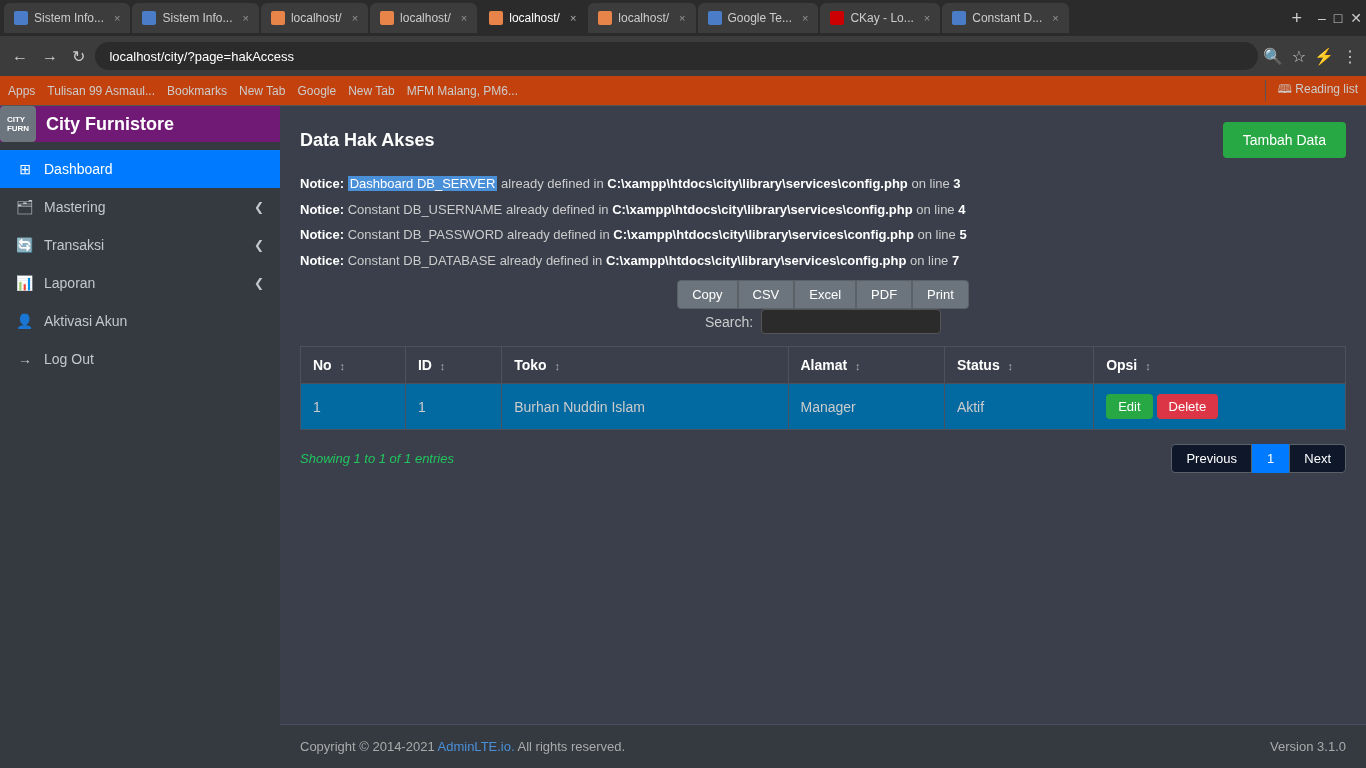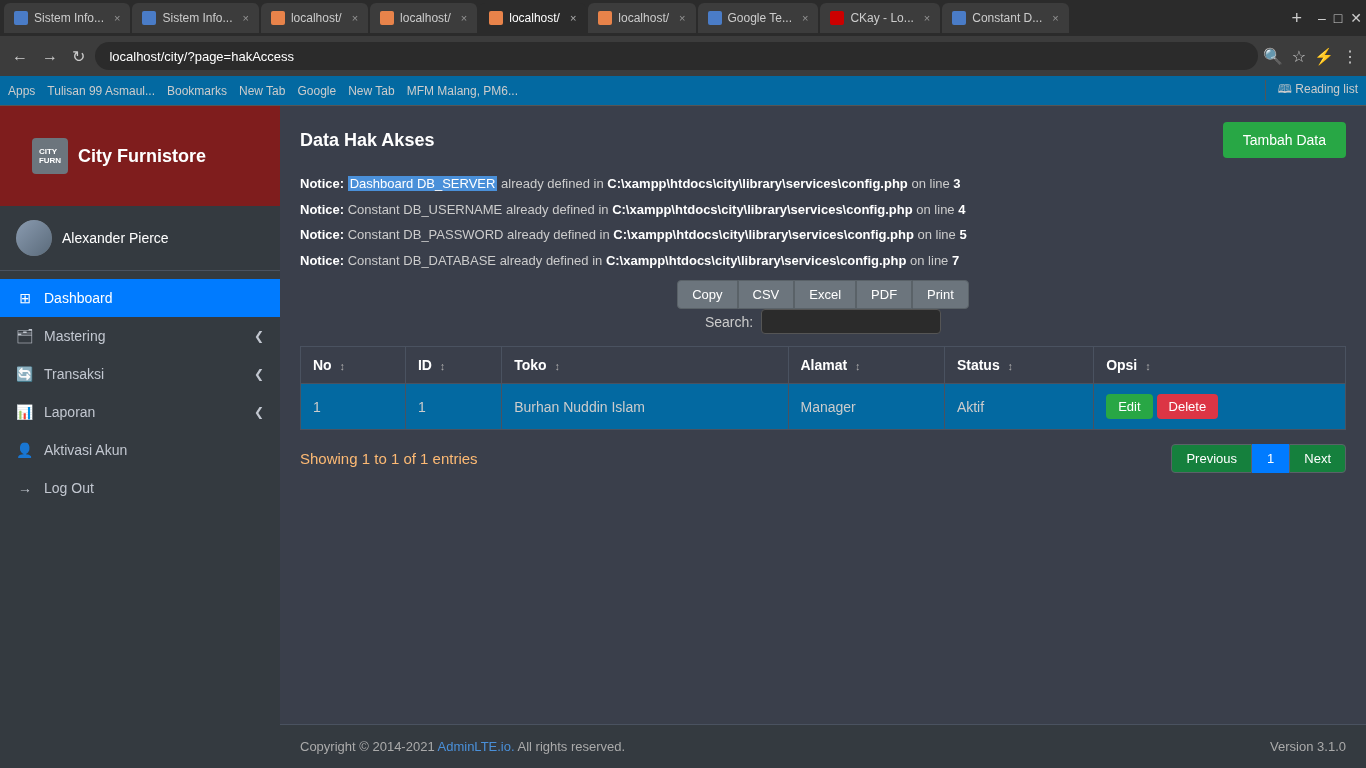--- a/index.html
+++ b/index.html
@@ -12,29 +12,29 @@
     .tab.active { background: #2b2b2b; color: #fff; }
     .tab-close { margin-left: 4px; cursor: pointer; opacity: 0.6; font-size: 11px; }
     .tab-new { background: none; border: none; color: #ccc; font-size: 18px; padding: 0 8px; cursor: pointer; }
 
     .address-bar-row { display: flex; align-items: center; background: #3c3c3c; height: 40px; padding: 0 8px; gap: 6px; }
     .nav-btn { background: none; border: none; color: #ccc; font-size: 16px; cursor: pointer; padding: 2px 4px; }
     .nav-btn:disabled { opacity: 0.3; cursor: default; }
     .address-bar { flex: 1; background: #2b2b2b; border: none; border-radius: 20px; color: #fff; padding: 4px 14px; font-size: 13px; height: 28px; }
     .browser-actions { display: flex; gap: 8px; color: #ccc; font-size: 16px; }
 
-    .bookmarks-bar { background: #0369a1; height: 30px; display: flex; align-items: center; padding: 0 8px; gap: 12px; font-size: 12px; color: #ccc; border-bottom: 1px solid #555; }
+    .bookmarks-bar { background: #c2410c; height: 30px; display: flex; align-items: center; padding: 0 8px; gap: 12px; font-size: 12px; color: #ccc; border-bottom: 1px solid #555; }
     .bookmark-item { display: flex; align-items: center; gap: 4px; cursor: pointer; white-space: nowrap; }
 
     
     .app { display: flex; height: calc(768px - 106px); }
 
     
     .sidebar { width: 280px; background: #343a40; flex-shrink: 0; display: flex; flex-direction: column; }
-    .sidebar-brand { display: flex; align-items: center; gap: 10px; padding: 32px; background: #7f1d1d; }
+    .sidebar-brand { display: flex; align-items: center; gap: 10px; padding: 0; background: #701a75; }
     .brand-icon { width: 36px; height: 36px; background: #6c757d; border-radius: 4px; display: flex; align-items: center; justify-content: center; font-size: 10px; font-weight: bold; color: #fff; flex-shrink: 0; }
     .brand-title { font-size: 18px; font-weight: bold; color: #fff; }
 
     .user-panel { display: flex; align-items: center; gap: 10px; padding: 14px 16px; border-bottom: 1px solid #4a5260; }
     .user-avatar { width: 36px; height: 36px; border-radius: 50%; background: #6c757d; overflow: hidden; display: flex; align-items: center; justify-content: center; flex-shrink: 0; }
     .user-avatar-img { width: 100%; height: 100%; background: linear-gradient(135deg, #8a9bb0, #5a6a7a); border-radius: 50%; }
     .user-name { color: #fff; font-size: 14px; }
 
     .nav-menu { flex: 1; overflow-y: auto; padding: 8px 0; }
     .nav-item { display: flex; align-items: center; padding: 10px 16px; cursor: pointer; color: #c2c7d0; gap: 10px; transition: background 0.2s; }
@@ -72,23 +72,23 @@
     .data-table { width: 100%; border-collapse: collapse; background: #0369a1; }
     .data-table th { background: #3a3f4b; color: #fff; padding: 10px 12px; text-align: left; border: 1px solid #4a5260; font-weight: 600; white-space: nowrap; }
     .data-table td { padding: 10px 12px; border: 1px solid #4a5260; color: #ccc; }
     .sort-icon { font-size: 11px; color: #aaa; margin-left: 4px; }
 
     .btn-edit { background: #28a745; color: #fff; border: none; padding: 5px 12px; border-radius: 4px; cursor: pointer; font-size: 13px; margin-right: 4px; }
     .btn-delete { background: #dc3545; color: #fff; border: none; padding: 5px 12px; border-radius: 4px; cursor: pointer; font-size: 13px; }
 
     
     .pagination-area { display: flex; align-items: center; justify-content: space-between; margin-top: 14px; }
-    .showing-text { color: #fdba74; font-size: 15px; }
+    .showing-text { color: #22c55e; font-size: 13px; font-style: italic; }
     .pagination-btns { display: flex; gap: 0; }
-    .page-btn { background: #15803d; color: #fff; border: 1px solid #5a6268; padding: 6px 14px; cursor: pointer; font-size: 13px; }
+    .page-btn { background: #0f172a; color: #fff; border: 1px solid #5a6268; padding: 6px 14px; cursor: pointer; font-size: 13px; }
     .page-btn:first-child { border-radius: 4px 0 0 4px; }
     .page-btn:last-child { border-radius: 0 4px 4px 0; }
     .page-btn.active { background: #007bff; border-color: #007bff; }
     .page-btn:disabled { opacity: 0.5; cursor: default; }
 
     
     .footer { background: #343a40; padding: 14px 20px; display: flex; justify-content: space-between; align-items: center; font-size: 13px; color: #aaa; border-top: 1px solid #4a5260; }
     .footer-link { color: #4a90d9; text-decoration: none; }
 
     
@@ -184,26 +184,20 @@
 </div>
 
 <div class="app">
 
   <div class="sidebar">
     <div class="sidebar-brand">
       <div class="brand-icon">
         <span style="font-size:8px;">CITY<br>FURN</span>
       </div>
       <span class="brand-title">City Furnistore</span>
-    </div>
-    <div class="user-panel">
-      <div class="user-avatar">
-        <div class="user-avatar-img"></div>
-      </div>
-      <span class="user-name">Alexander Pierce</span>
     </div>
     <nav class="nav-menu">
       <div id="nav-items-container">
           <div class="nav-item active">
             <div class="nav-item-icon">⊞</div>
             <span class="nav-item-label">Dashboard</span>
           </div>
           <div class="nav-item">
             <div class="nav-item-icon">🗂</div>
             <span class="nav-item-label">Mastering</span>

